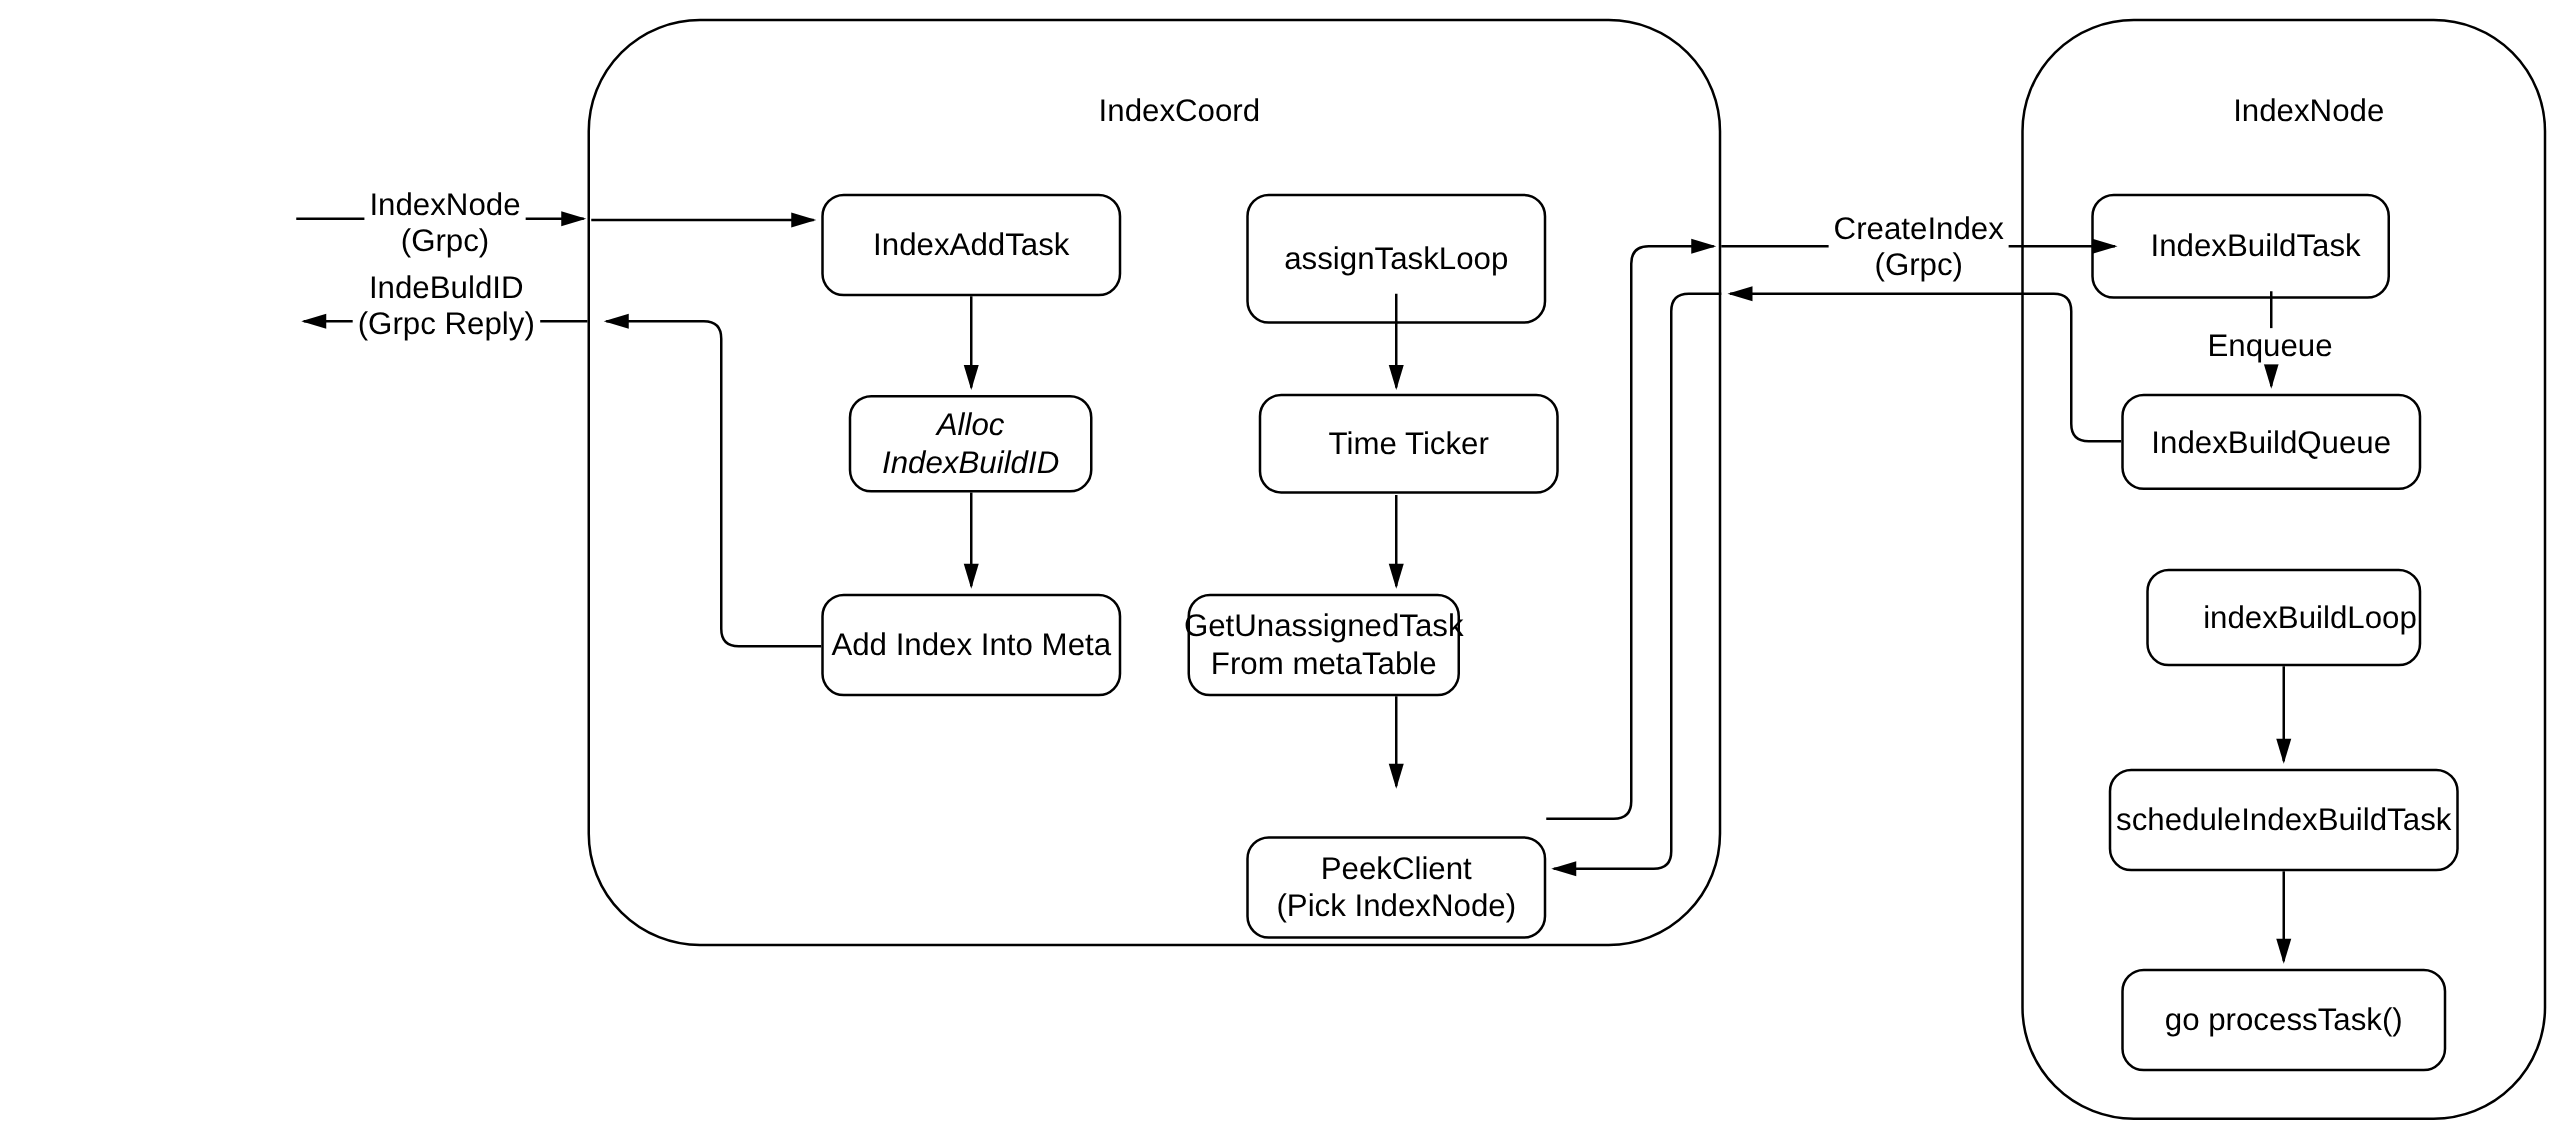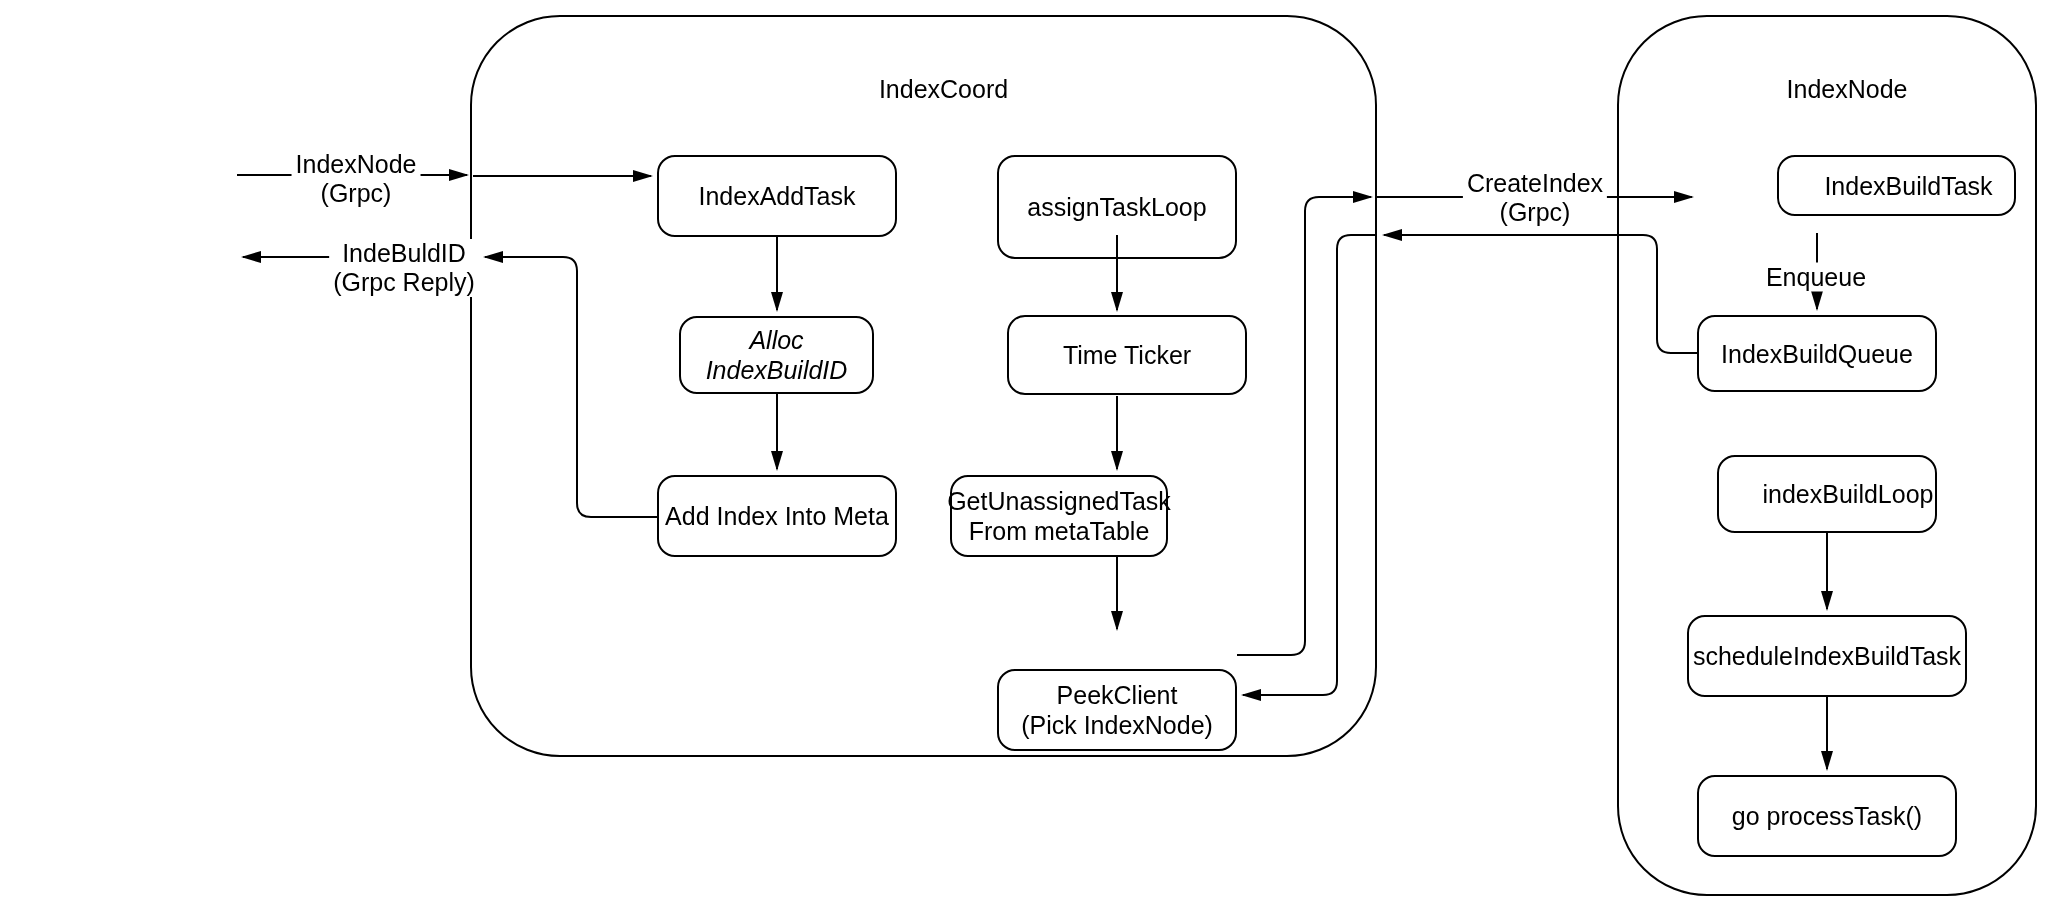--- a/index.html
+++ b/index.html
@@ -92,21 +92,21 @@
   <div class="node" style="left:997px; top:155px; width:240px; height:104px;">assignTaskLoop</div>
 
   <div class="node" style="left:997px; top:315px; width:240px; height:80px;margin-left:10px;">Time Ticker</div>
 
   <div class="node" style="left:950px; top:475px; width:218px; height:82px;">GetUnassignedTask
 From metaTable</div>
 
   <div class="node" style="left:997px; top:635px; width:240px; height:82px;margin-top:34px;">PeekClient
 (Pick IndexNode)</div>
 
-  <div class="node" style="left:1777px; top:155px; width:239px; height:61px;padding-left:24px;">IndexBuildTask</div>
+  <div class="node" style="left:1673px; top:155px; width:239px; height:84px;padding-left:24px;">IndexBuildTask</div>
 
   <div class="node" style="left:1697px; top:315px; width:240px; height:77px;">IndexBuildQueue</div>
 
   <div class="node" style="left:1717px; top:455px; width:220px; height:78px;padding-left:42px;">indexBuildLoop</div>
 
   <div class="node" style="left:1687px; top:615px; width:280px; height:82px;">scheduleIndexBuildTask</div>
 
   <div class="node" style="left:1697px; top:775px; width:260px; height:82px;">go processTask()</div>
 
   <svg class="connectors" width="2054" height="914" viewBox="0 0 2054 914">
@@ -129,19 +129,19 @@
     <path class="edge" d="M1377,197 L1692,197" marker-end="url(#ah)"></path>
     <path class="edge" d="M1697,353 L1671,353 Q1657,353 1657,339 L1657,249 Q1657,235 1643,235 L1384,235" marker-end="url(#ah)"></path>
     <path class="edge" d="M1377,235 L1351,235 Q1337,235 1337,249 L1337,681 Q1337,695 1323,695 L1243,695" marker-end="url(#ah)"></path>
     <path class="edge" d="M1817,233 L1817,309" marker-end="url(#ah)"></path>
     <path class="edge" d="M1827,533 L1827,609" marker-end="url(#ah)"></path>
     <path class="edge" d="M1827,697 L1827,769" marker-end="url(#ah)"></path>
   </svg>
 
   <div class="edge-label" style="left:356px; top:179px;">IndexNode
 (Grpc)</div>
-  <div class="edge-label" style="left:357px; top:268px;margin-left:47px;">IndeBuldID
+  <div class="edge-label" style="left:357px; top:245px;">IndeBuldID
 (Grpc Reply)</div>
   <div class="edge-label" style="left:1535px; top:198px;">CreateIndex
 (Grpc)</div>
   <div class="edge-label" style="left:1816px; top:277px;">Enqueue</div>
 
 </div>
 
 </body></html>

